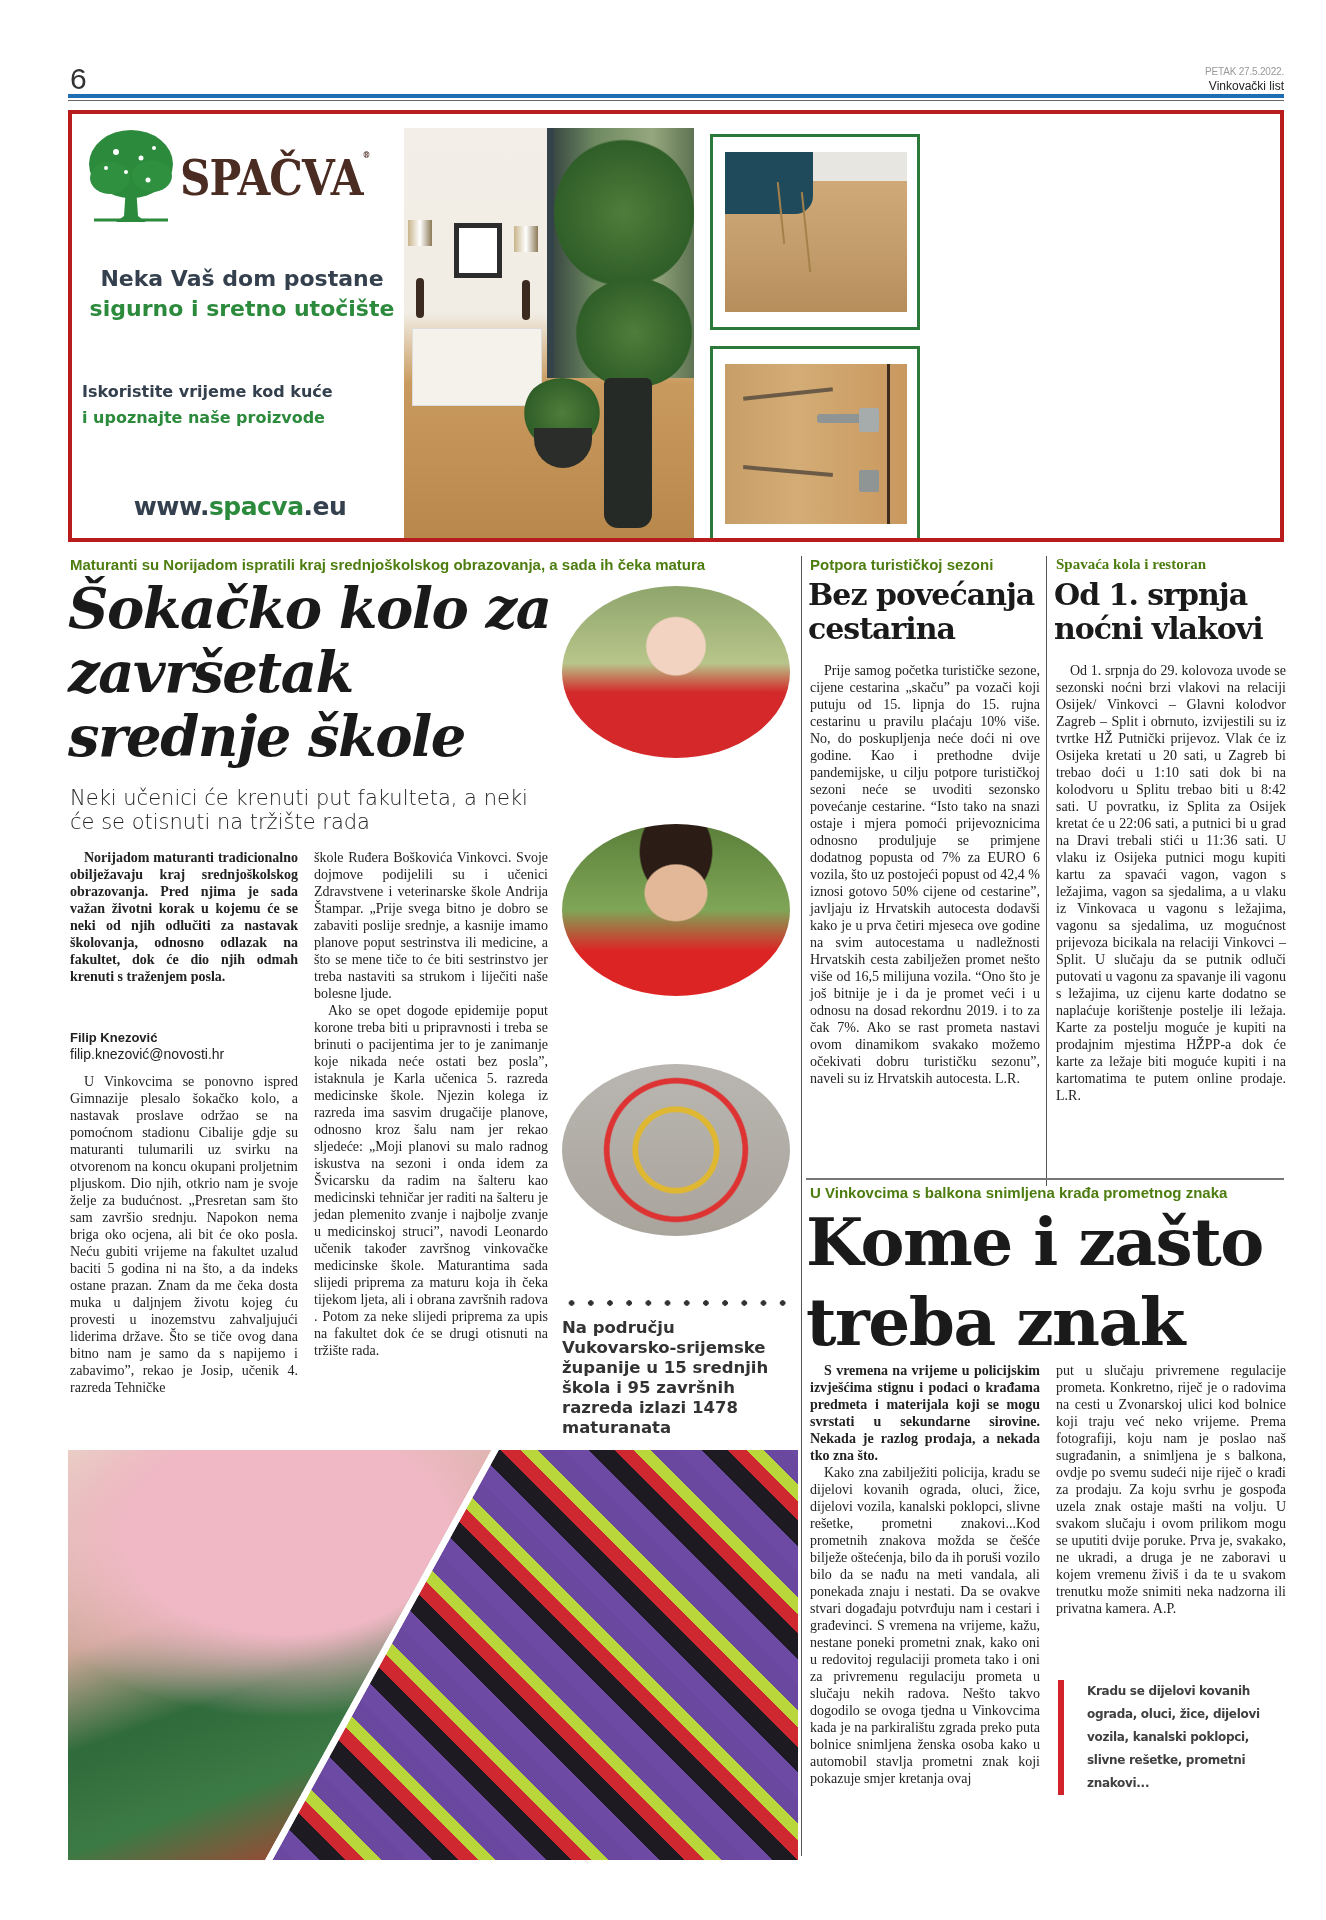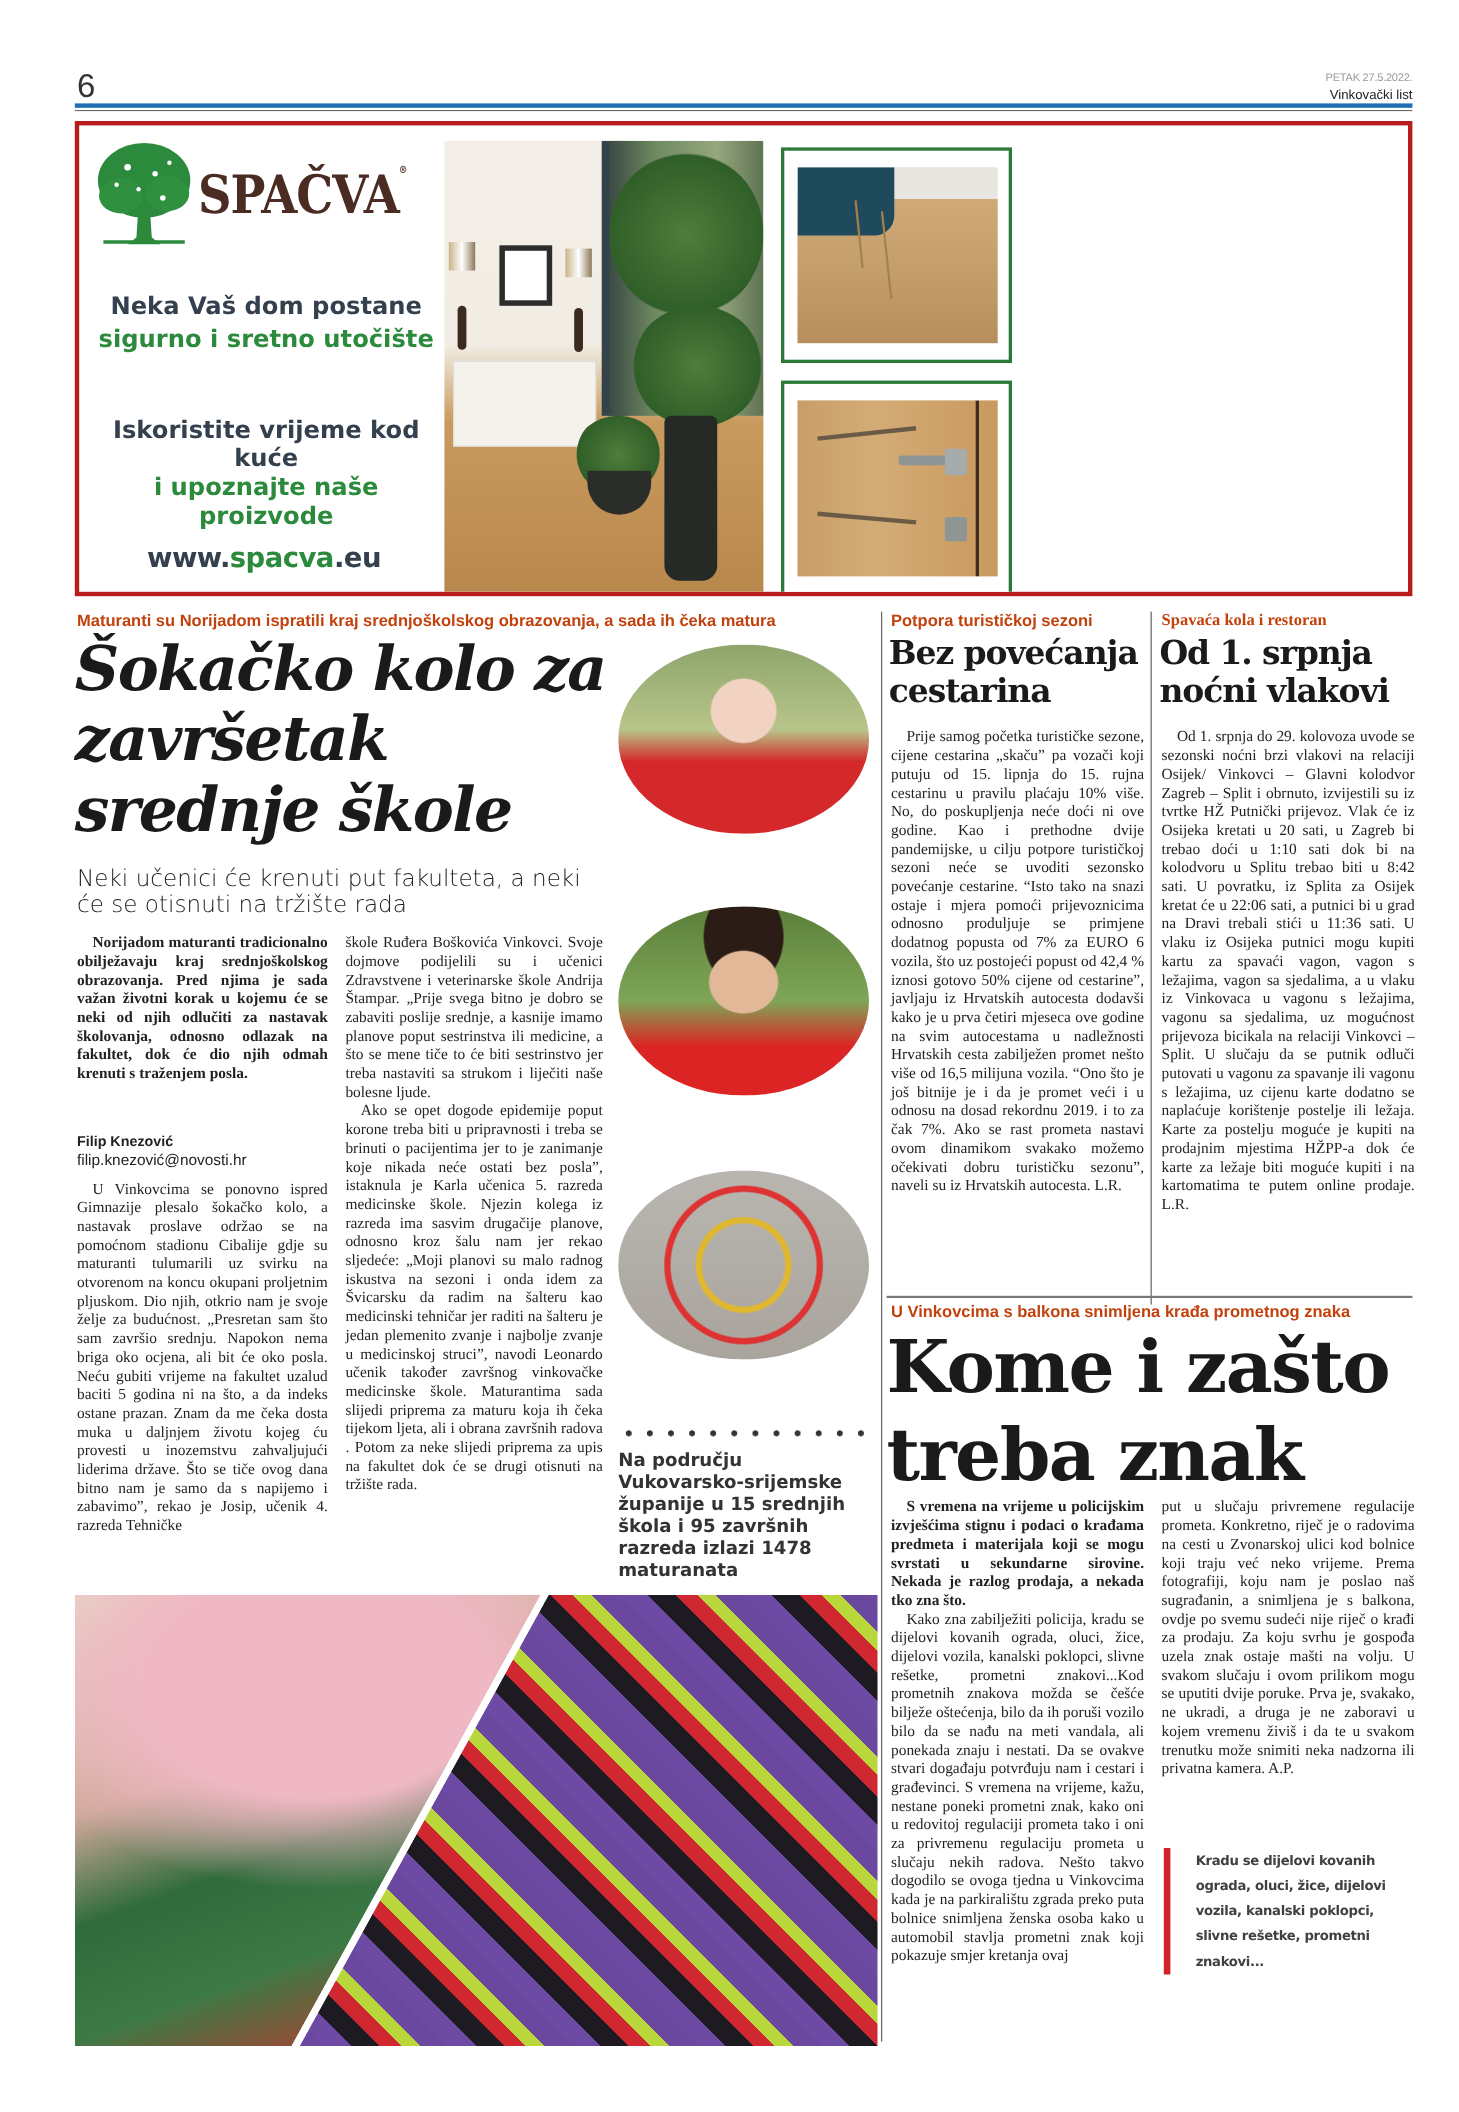--- a/index.html
+++ b/index.html
@@ -16,21 +16,21 @@
   .header-rule-gray { left: 68px; top: 100px; width: 1216px; height: 1px; background: #666; }
 
   
   .ad-box { left: 68px; top: 110px; width: 1216px; height: 432px; border: 4px solid #b91c1c; background: #fff; overflow: hidden; }
   .ad-logo { left: 14px; top: 14px; width: 300px; height: 100px; }
   .ad-tree { position: absolute; left: 0; top: 0; width: 90px; height: 96px; }
   .ad-brand { position: absolute; left: 94px; top: 22px; font-family: "DejaVu Serif", serif; font-weight: bold; font-size: 48px; color: #4a2c22; letter-spacing: -1px; transform: scaleX(0.88); transform-origin: left; }
   .ad-brand sup { font-size: 9px; vertical-align: top; }
   .ad-text1 { left: 10px; top: 150px; width: 320px; text-align: center; font-family: "DejaVu Sans", sans-serif; font-weight: bold; font-size: 22px; line-height: 30px; color: #34404d; }
   .ad-text1 .green, .ad-text2 .green { color: #2b8a3c; }
-  .ad-text2 { left: 10px; top: 265px; width: 320px; text-align: center; font-family: "DejaVu Sans", sans-serif; font-weight: bold; font-size: 22px; line-height: 26px; color: #34404d; }
+  .ad-text2 { left: 10px; top: 265px; width: 320px; text-align: left; font-family: "DejaVu Sans", sans-serif; font-weight: bold; font-size: 16px; line-height: 26px; color: #34404d; }
   .ad-url { left: 8px; top: 378px; width: 320px; text-align: center; font-family: "DejaVu Sans", sans-serif; font-weight: bold; font-size: 25px; color: #34404d; letter-spacing: -0.5px; }
   .ad-url .green { color: #2b8a3c; }
 
   .ad-photo-main { left: 332px; top: 14px; width: 290px; height: 412px; overflow: hidden;
     background: linear-gradient(180deg, #f3efe8 0%, #f1ede4 45%, #c99a5d 62%, #b8874c 100%); }
   .ad-photo-main .window { position:absolute; left: 150px; top: 0; width: 140px; height: 250px; background: linear-gradient(90deg,#3b4a43,#6f8a62 30%,#95a77d 70%,#5e7353); }
   .ad-photo-main .curtain { position:absolute; left: 143px; top: 0; width: 22px; height: 250px; background:#34424a; }
   .ad-photo-main .dresser { position:absolute; left: 8px; top: 200px; width: 130px; height: 78px; background:#f5f2eb; border:1px solid #ddd; }
   .ad-photo-main .frame { position:absolute; left: 50px; top: 95px; width: 48px; height: 55px; background:#fff; border:5px solid #2c2c2c; }
   .ad-photo-main .lamp { position:absolute; width: 24px; height: 26px; background: linear-gradient(90deg,#c8b48a,#ffffff,#8c7a57); }
@@ -48,21 +48,21 @@
   .ad-floor .leg { position:absolute; width: 2px; height: 62px; background:#a5814a; transform: rotate(-6deg); }
   .ad-door { position:absolute; left: 12px; top: 15px; width: 182px; height: 160px;
     background: linear-gradient(90deg,#c89e68,#d4ac75 40%,#c8985f 100%); overflow:hidden; }
   .ad-door .slot { position:absolute; height: 4px; background:#6a5a46; transform: rotate(-6deg); }
   .ad-door .handle { position:absolute; left: 92px; top: 50px; width: 54px; height: 9px; background:#8f9495; border-radius: 3px; }
   .ad-door .rose { position:absolute; left: 134px; top: 44px; width: 20px; height: 24px; background:#a6abac; border-radius: 2px; }
   .ad-door .key { position:absolute; left: 134px; top: 106px; width: 20px; height: 22px; background:#8f9495; border-radius: 2px; }
   .ad-door .gap { position:absolute; left: 162px; top: 0; width: 3px; height: 160px; background:#3e2d1e; }
 
   
-  .kicker { font-family: "Liberation Sans", sans-serif; font-weight: bold; font-size: 15px; color: #c2410c; }
+  .kicker { font-family: "Liberation Sans", sans-serif; font-weight: bold; font-size: 15px; color: #4d7c0f; }
   .headline { font-family: "DejaVu Serif", serif; font-weight: bold; color: #1a1a1a; letter-spacing: -1px; }
 
   .main-kicker { left: 70px; top: 556px; }
   .main-headline { left: 68px; top: 576px; font-size: 56px; line-height: 64px; width: 500px; letter-spacing: -1.5px; font-style: italic; }
   .main-sub { left: 70px; top: 786px; width: 480px; font-family: "DejaVu Sans", sans-serif; font-size: 21px; line-height: 24px; color: #222; font-weight: 300; }
 
   .body-col { font-family: "Liberation Serif", serif; font-size: 14px; line-height: 17px; color: #222; text-align: justify; hyphens: auto; }
   .body-col p { text-indent: 14px; }
   .lead { font-weight: bold; }
 

